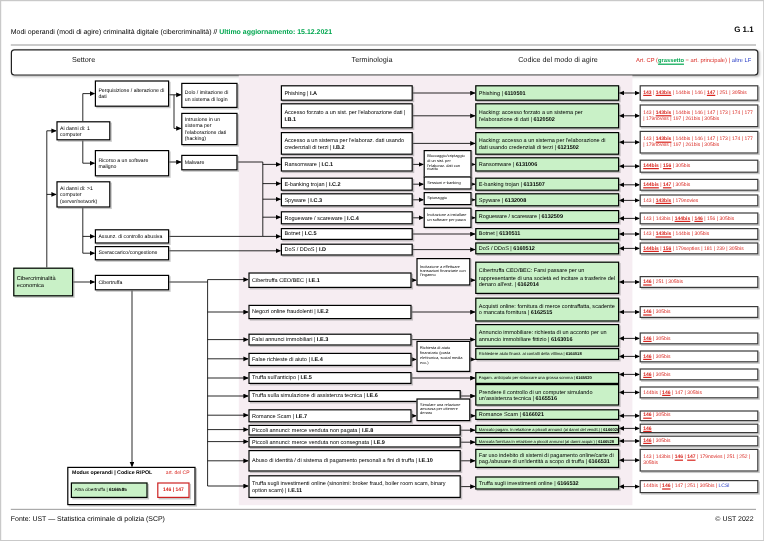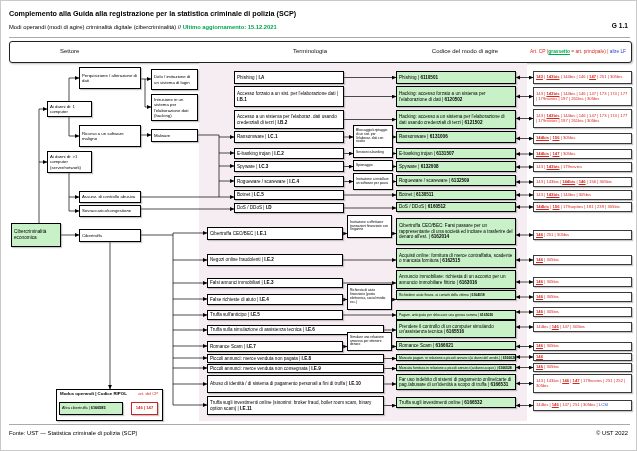--- a/index.html
+++ b/index.html
@@ -41,21 +41,20 @@
   .lgitem{left:58px;top:401px;width:64px;height:13px;font-size:3.8px;white-space:nowrap;overflow:hidden;}
   .lgitemart{left:130px;top:401px;width:27px;height:13px;border-color:#cc2222;color:#d9261f;
              font-weight:bold;font-size:4.2px;justify-content:center;}
   .src{left:8px;top:429px;font-size:5.8px;}
   .cpy{right:8px;top:429px;font-size:5.8px;}
 </style>
 </head>
 <body>
 
 <div class="page">
-  <div class="abs title">Complemento alla Guida alla registrazione per la statistica criminale di polizia (SCP)</div>
   <div class="abs subtitle">
     <span>Modi operandi (modi di agire) criminalità digitale (cibercriminalità) // </span><span class="update">Ultimo aggiornamento: 15.12.2021</span>
   </div>
   <div class="abs gcode">G 1.1</div>
   <div class="abs rule" style="top:36px"></div>
 
   <div class="abs hbar">
     <span class="hlab hset">Settore</span>
     <span class="hlab hterm">Terminologia</span>
     <span class="hlab hcod">Codice del modo di agire</span>

